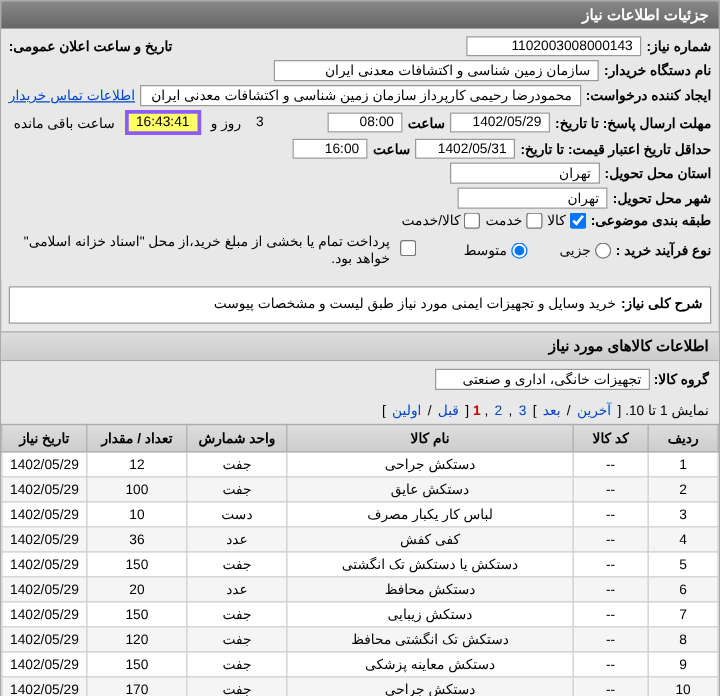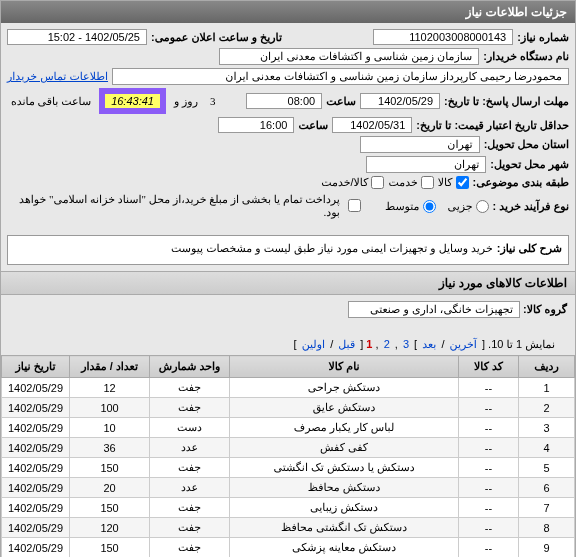--- a/index.html
+++ b/index.html
@@ -40,44 +40,43 @@
   background: #fff;
   border: 1px solid #999;
   padding: 1px 6px;
   font-size: 11px;
   min-height: 16px;
   display: inline-block;
 }
 .val-text {
   font-size: 11px;
   padding: 1px 4px;
-  font-family: Liberation Serif, serif;
 }
 .yellow-box {
   background: #ffff66;
-  border: 6px solid #8b5cf6;
+  border: 3px solid #8b5cf6;
   padding: 1px 6px;
   font-size: 11px;
-  font-style: italic;
 }
 .link-blue {
   color: #0044cc;
   text-decoration: underline;
   cursor: pointer;
   font-size: 11px;
 }
 .radio-group {
   display: flex;
   gap: 12px;
   align-items: center;
 }
 .radio-item {
   display: flex;
   align-items: center;
   gap: 3px;
+  margin-left: 14px;
 }
 .checkbox-item {
   display: flex;
   align-items: center;
   gap: 3px;
 }
 .desc-box {
   background: #fff;
   border: 1px solid #999;
   padding: 6px;
@@ -90,24 +89,23 @@
   font-weight: bold;
   border-top: 1px solid #aaa;
   border-bottom: 1px solid #aaa;
   font-size: 12px;
 }
 .group-row {
   padding: 6px 8px;
   background: #e8e8e8;
 }
 .pager {
-  padding: 4px 20px;
+  padding: 4px 8px;
   font-size: 11px;
   background: #e8e8e8;
-  margin-top: 10px;
 }
 .pager a { color: #0044cc; text-decoration: none; margin: 0 2px; cursor: pointer; }
 .pager .current { color: #cc0000; font-weight: bold; }
 table.data {
   width: 100%;
   border-collapse: collapse;
   background: #fff;
 }
 table.data th {
   background: linear-gradient(#ddd, #ccc);
@@ -125,49 +123,49 @@
 }
 table.data tr:nth-child(even) td { background: #f5f5f5; }
 .col-r { width: 56px; }
 .col-code { width: 60px; }
 .col-name { text-align: center; }
 .col-unit { width: 80px; }
 .col-qty { width: 80px; }
 .col-date { width: 60px; }
 input[type="radio"], input[type="checkbox"] { margin: 0; }
 .spacer { flex: 1; }
-.w60 { width: 76px; }
+.w60 { width: 60px; }
 .w80 { width: 80px; }
 .w120 { width: 120px; }
 .w140 { width: 140px; }
 .w200 { width: 172px; }
 .w260 { width: 260px; }
 </style>
 </head>
 <body>
 
 <div class="panel">
   <div class="panel-header">جزئیات اطلاعات نیاز</div>
 
   <div class="form-area">
 
     <div class="row">
       <span class="lbl">شماره نیاز:</span>
       <span class="val-box w140">1102003008000143</span>
       <span class="spacer"></span>
       <span class="lbl">تاریخ و ساعت اعلان عمومی:</span>
-      <span class="val-box w140">1402/05/25 - 15:02</span>
     </div>
 
     <div class="row">
       <span class="lbl">نام دستگاه خریدار:</span>
       <span class="val-box w260">سازمان زمین شناسی و اکتشافات معدنی ایران</span>
     </div>
 
     <div class="row">
+      <span class="lbl">ایجاد کننده درخواست:</span>
       <span class="val-box" style="flex:1">محمودرضا رحیمی کارپرداز سازمان زمین شناسی و اکتشافات معدنی ایران</span>
       <a class="link-blue">اطلاعات تماس خریدار</a>
     </div>
 
     <div class="row">
       <span class="lbl">مهلت ارسال پاسخ: تا تاریخ:</span>
       <span class="val-box w80">1402/05/29</span>
       <span class="lbl">ساعت</span>
       <span class="val-box w60">08:00</span>
       <span class="spacer"></span>

